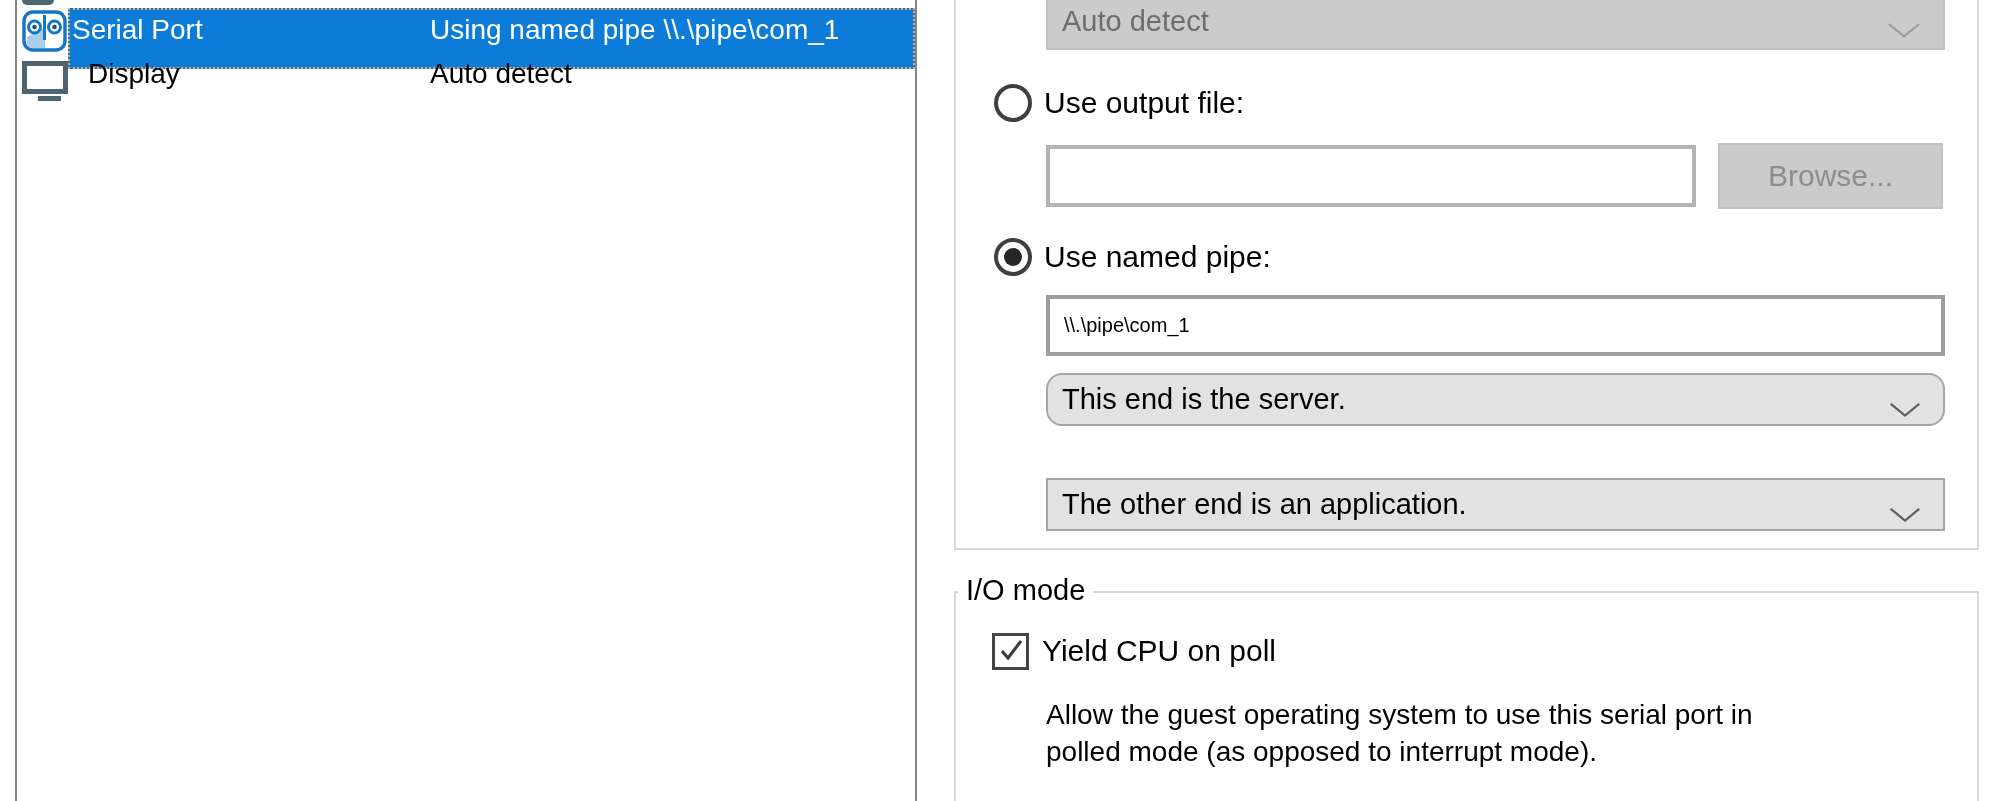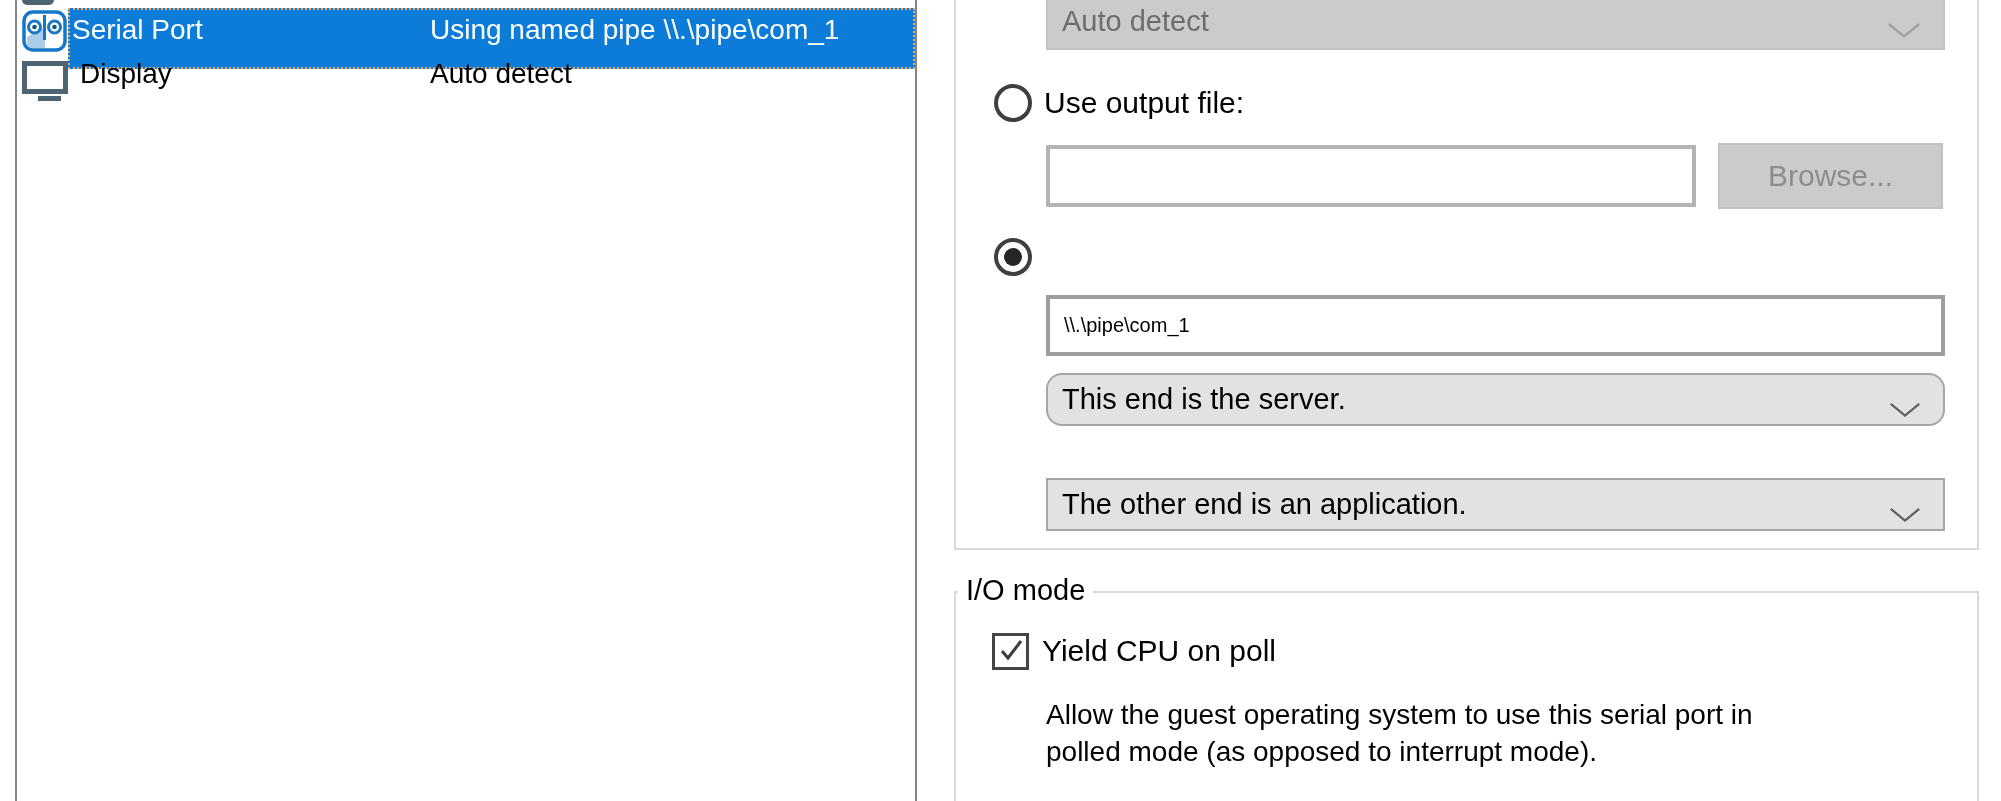--- a/index.html
+++ b/index.html
@@ -5,21 +5,21 @@
   html,body{margin:0;padding:0;background:#fff;}
   #screen{
     position:relative;width:2001px;height:801px;background:#ffffff;
     overflow:hidden;font-family:"Liberation Sans",sans-serif;color:#000;
   }
   .abs{position:absolute;box-sizing:border-box;}
   
   .list-edge{background:#848484;width:2px;top:0;height:801px;}
   .partial-icon{left:22px;top:0;width:32px;height:5px;background:#4d6472;border-radius:0 0 5px 5px;}
   .dev-row{left:68px;width:847px;height:61px;font-size:28px;line-height:44px;white-space:nowrap;cursor:default;}
-  .dev-row .dev-name{position:absolute;left:12px;top:0;}
+  .dev-row .dev-name{position:absolute;left:20px;top:0;}
   .dev-row .dev-summary{position:absolute;left:362px;top:0;}
   .dev-row.selected{background:#0c7cd8;color:#fff;border:2px dotted #e9a75f;}
   .dev-row.selected .dev-name{left:2px;top:-2px;}
   .dev-row.selected .dev-summary{left:360px;top:-2px;}
   .icon-slot{display:block;}
   
   .groupbox{border:2px solid #d9d9d9;background:transparent;}
   .legend{background:#fff;padding:0 8px;font-size:29px;line-height:33px;}
   
   .combo{
@@ -99,20 +99,21 @@
 
   <div class="abs radio" style="left:994px;top:84px;"></div>
   <div class="abs ctl-label" style="left:1044px;top:83px;">Use output file:</div>
 
   <input class="abs txt-input" style="left: 1046px; top: 145px; width: 650px; height: 62px; border-color: rgb(179, 179, 179);" value="">
   <div class="abs btn" style="left:1718px;top:143px;width:225px;height:66px;">Browse...</div>
 
   <div class="abs radio checked" style="left:994px;top:238px;">
       <span class="dot"></span>
     </div>
+  <div class="abs ctl-label" style="left:1044px;top:237px;">Use named pipe:</div>
 
   <input class="abs txt-input" style="left: 1046px; top: 295px; width: 899px; height: 61px; border-color: rgb(158, 158, 158);" value="\\.\pipe\com_1">
 
   <div class="abs combo" style="left:1046px;top:373px;width:899px;height:53px;border-radius:16px;">
     <span>This end is the server.</span>
     <span class="chev">
       <svg width="32" height="16" viewBox="0 0 36 18">
           <polyline points="2,2 18,15 34,2" fill="none" stroke="currentColor" stroke-width="2.5"></polyline>
         </svg>
     </span>

